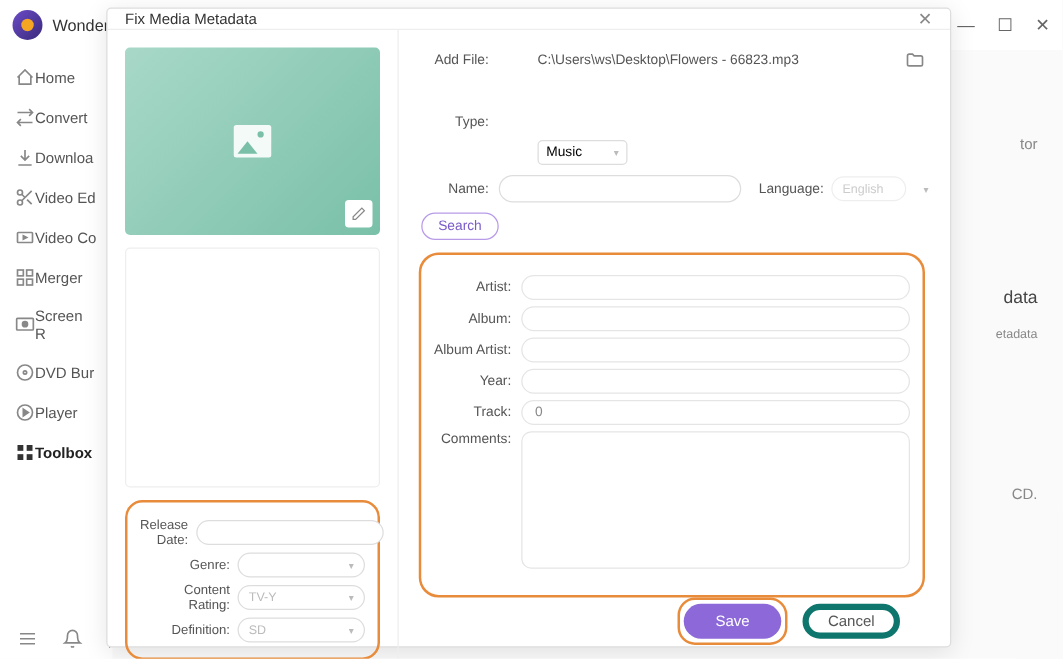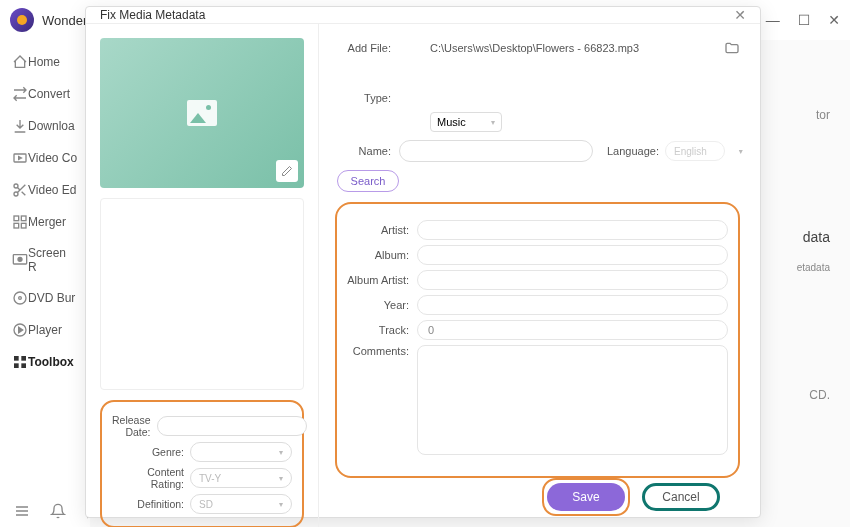--- a/index.html
+++ b/index.html
@@ -63,21 +63,21 @@
     
     .right-highlight { border: 2px solid #e88c3c; border-radius: 16px; padding: 14px 10px 16px 4px; margin-bottom: auto; }
     .meta-row { display: flex; align-items: center; margin: 2px 0 5px 0; }
     .meta-label { width: 76px; text-align: right; font-size: 11px; color: #555; padding-right: 8px; }
     .meta-input { flex: 1; height: 20px; border: 1px solid #e5e5e5; border-radius: 10px; font-size: 11px; padding: 0 10px; color: #888; background: #fff; }
     .meta-textarea { flex: 1; height: 110px; border: 1px solid #e5e5e5; border-radius: 8px; font-size: 11px; padding: 6px 10px; color: #888; background: #fff; resize: none; }
     
     .modal-footer { display: flex; justify-content: flex-end; gap: 12px; padding: 0 20px 14px 0; }
     .save-btn-wrap { border: 2px solid #e88c3c; border-radius: 14px; padding: 3px; }
     .save-btn { width: 78px; height: 28px; background: #8c68d9; color: #fff; border: none; border-radius: 14px; font-size: 12px; cursor: pointer; }
-    .cancel-btn { width: 78px; height: 28px; background: #fff; color: #555; border: 3px solid #0f766e; border-radius: 14px; font-size: 12px; cursor: pointer; align-self: center; }
+    .cancel-btn { width: 78px; height: 28px; background: #fff; color: #555; border: 5px solid #0f766e; border-radius: 14px; font-size: 12px; cursor: pointer; align-self: center; }
     
     svg { display: block; }
   </style>
 </head>
 <body>
 
 <div class="main-window">
   <div class="titlebar">
     <div class="logo">
         <div class="logo-inner"></div>
@@ -104,32 +104,32 @@
         <span>Convert</span>
       </div>
       <div class="sidebar-item">
         <svg class="sidebar-icon" viewBox="0 0 24 24" fill="none" stroke="currentColor" stroke-width="2">
             <path d="M12 3v12m-5-5l5 5 5-5M4 21h16"></path>
           </svg>
         <span>Downloa</span>
       </div>
       <div class="sidebar-item">
         <svg class="sidebar-icon" viewBox="0 0 24 24" fill="none" stroke="currentColor" stroke-width="2">
-            <rect x="3" y="6" width="18" height="12" rx="1"></rect>
-            <path d="M10 10l4 2-4 2z" fill="currentColor"></path>
-          </svg>
-        <span>Video Co</span>
-      </div>
-      <div class="sidebar-item">
-        <svg class="sidebar-icon" viewBox="0 0 24 24" fill="none" stroke="currentColor" stroke-width="2">
             <circle cx="6" cy="6" r="3"></circle>
             <circle cx="6" cy="18" r="3"></circle>
             <path d="M20 4L8.12 15.88M14.47 14.48L20 20M8.12 8.12L12 12"></path>
           </svg>
         <span>Video Ed</span>
+      </div>
+      <div class="sidebar-item">
+        <svg class="sidebar-icon" viewBox="0 0 24 24" fill="none" stroke="currentColor" stroke-width="2">
+            <rect x="3" y="6" width="18" height="12" rx="1"></rect>
+            <path d="M10 10l4 2-4 2z" fill="currentColor"></path>
+          </svg>
+        <span>Video Co</span>
       </div>
       <div class="sidebar-item">
         <svg class="sidebar-icon" viewBox="0 0 24 24" fill="none" stroke="currentColor" stroke-width="2">
             <rect x="3" y="3" width="7" height="7"></rect>
             <rect x="14" y="3" width="7" height="7"></rect>
             <rect x="3" y="14" width="7" height="7"></rect>
             <rect x="14" y="14" width="7" height="7"></rect>
           </svg>
         <span>Merger</span>
       </div>

